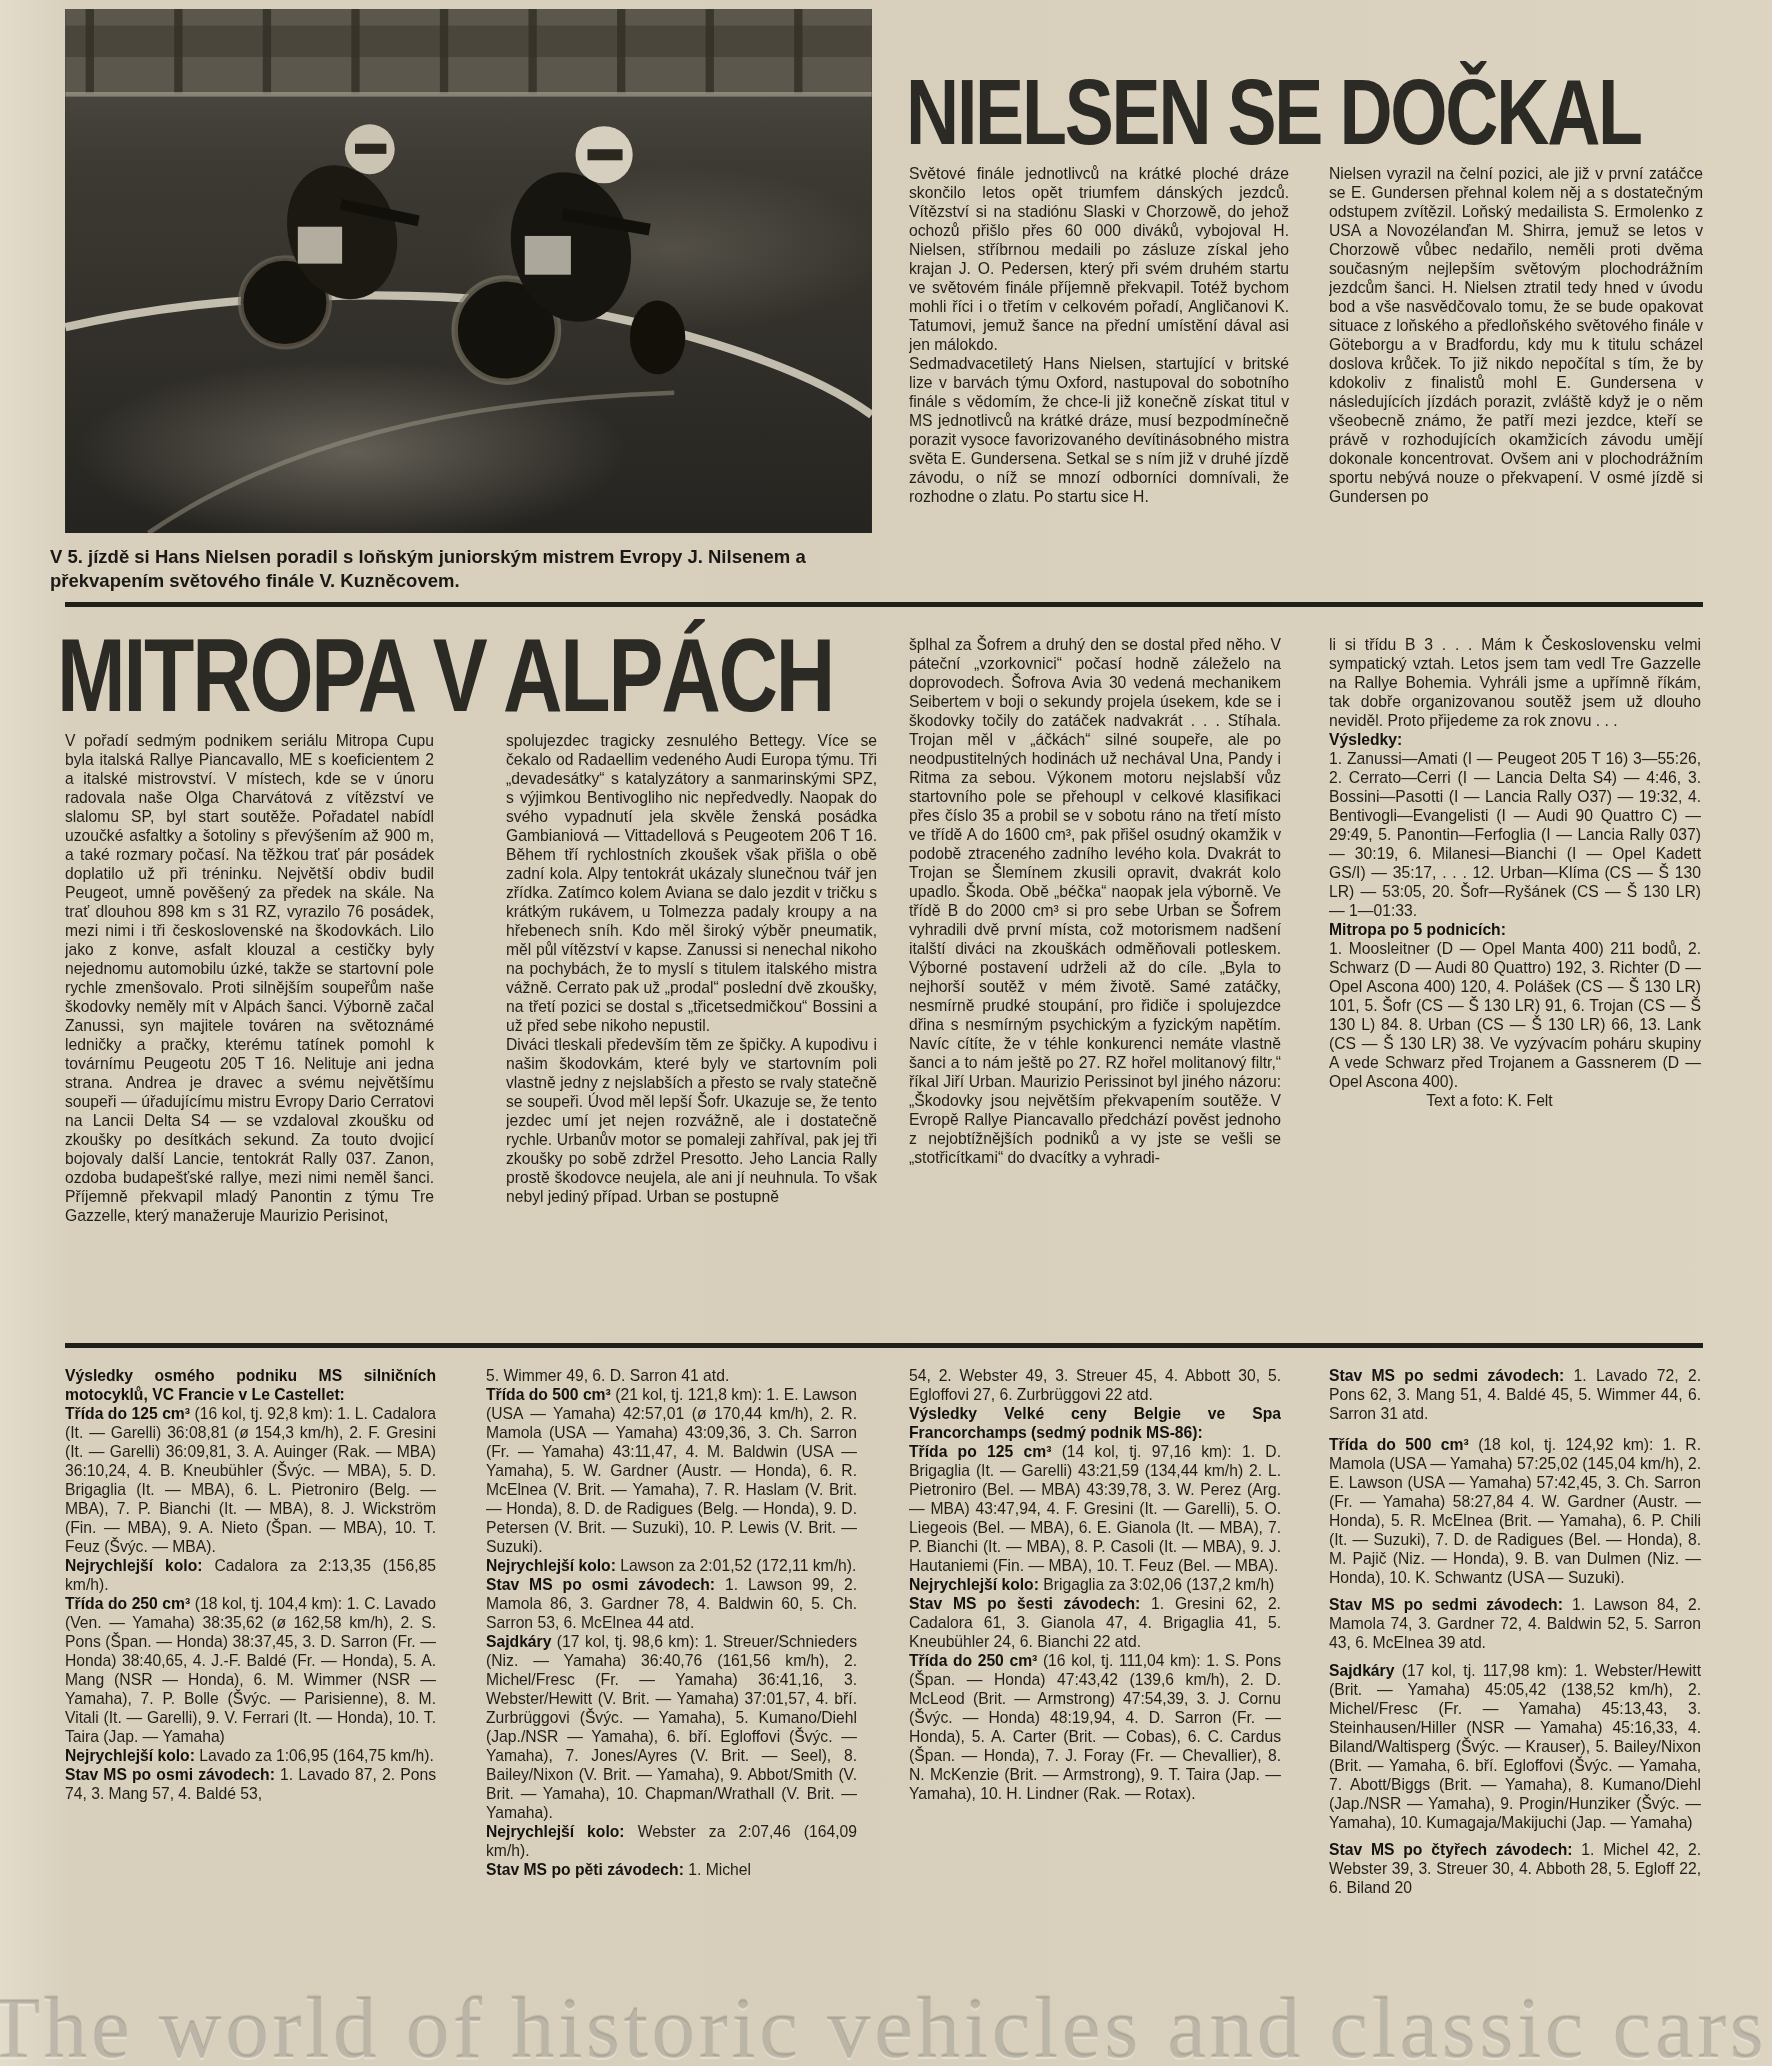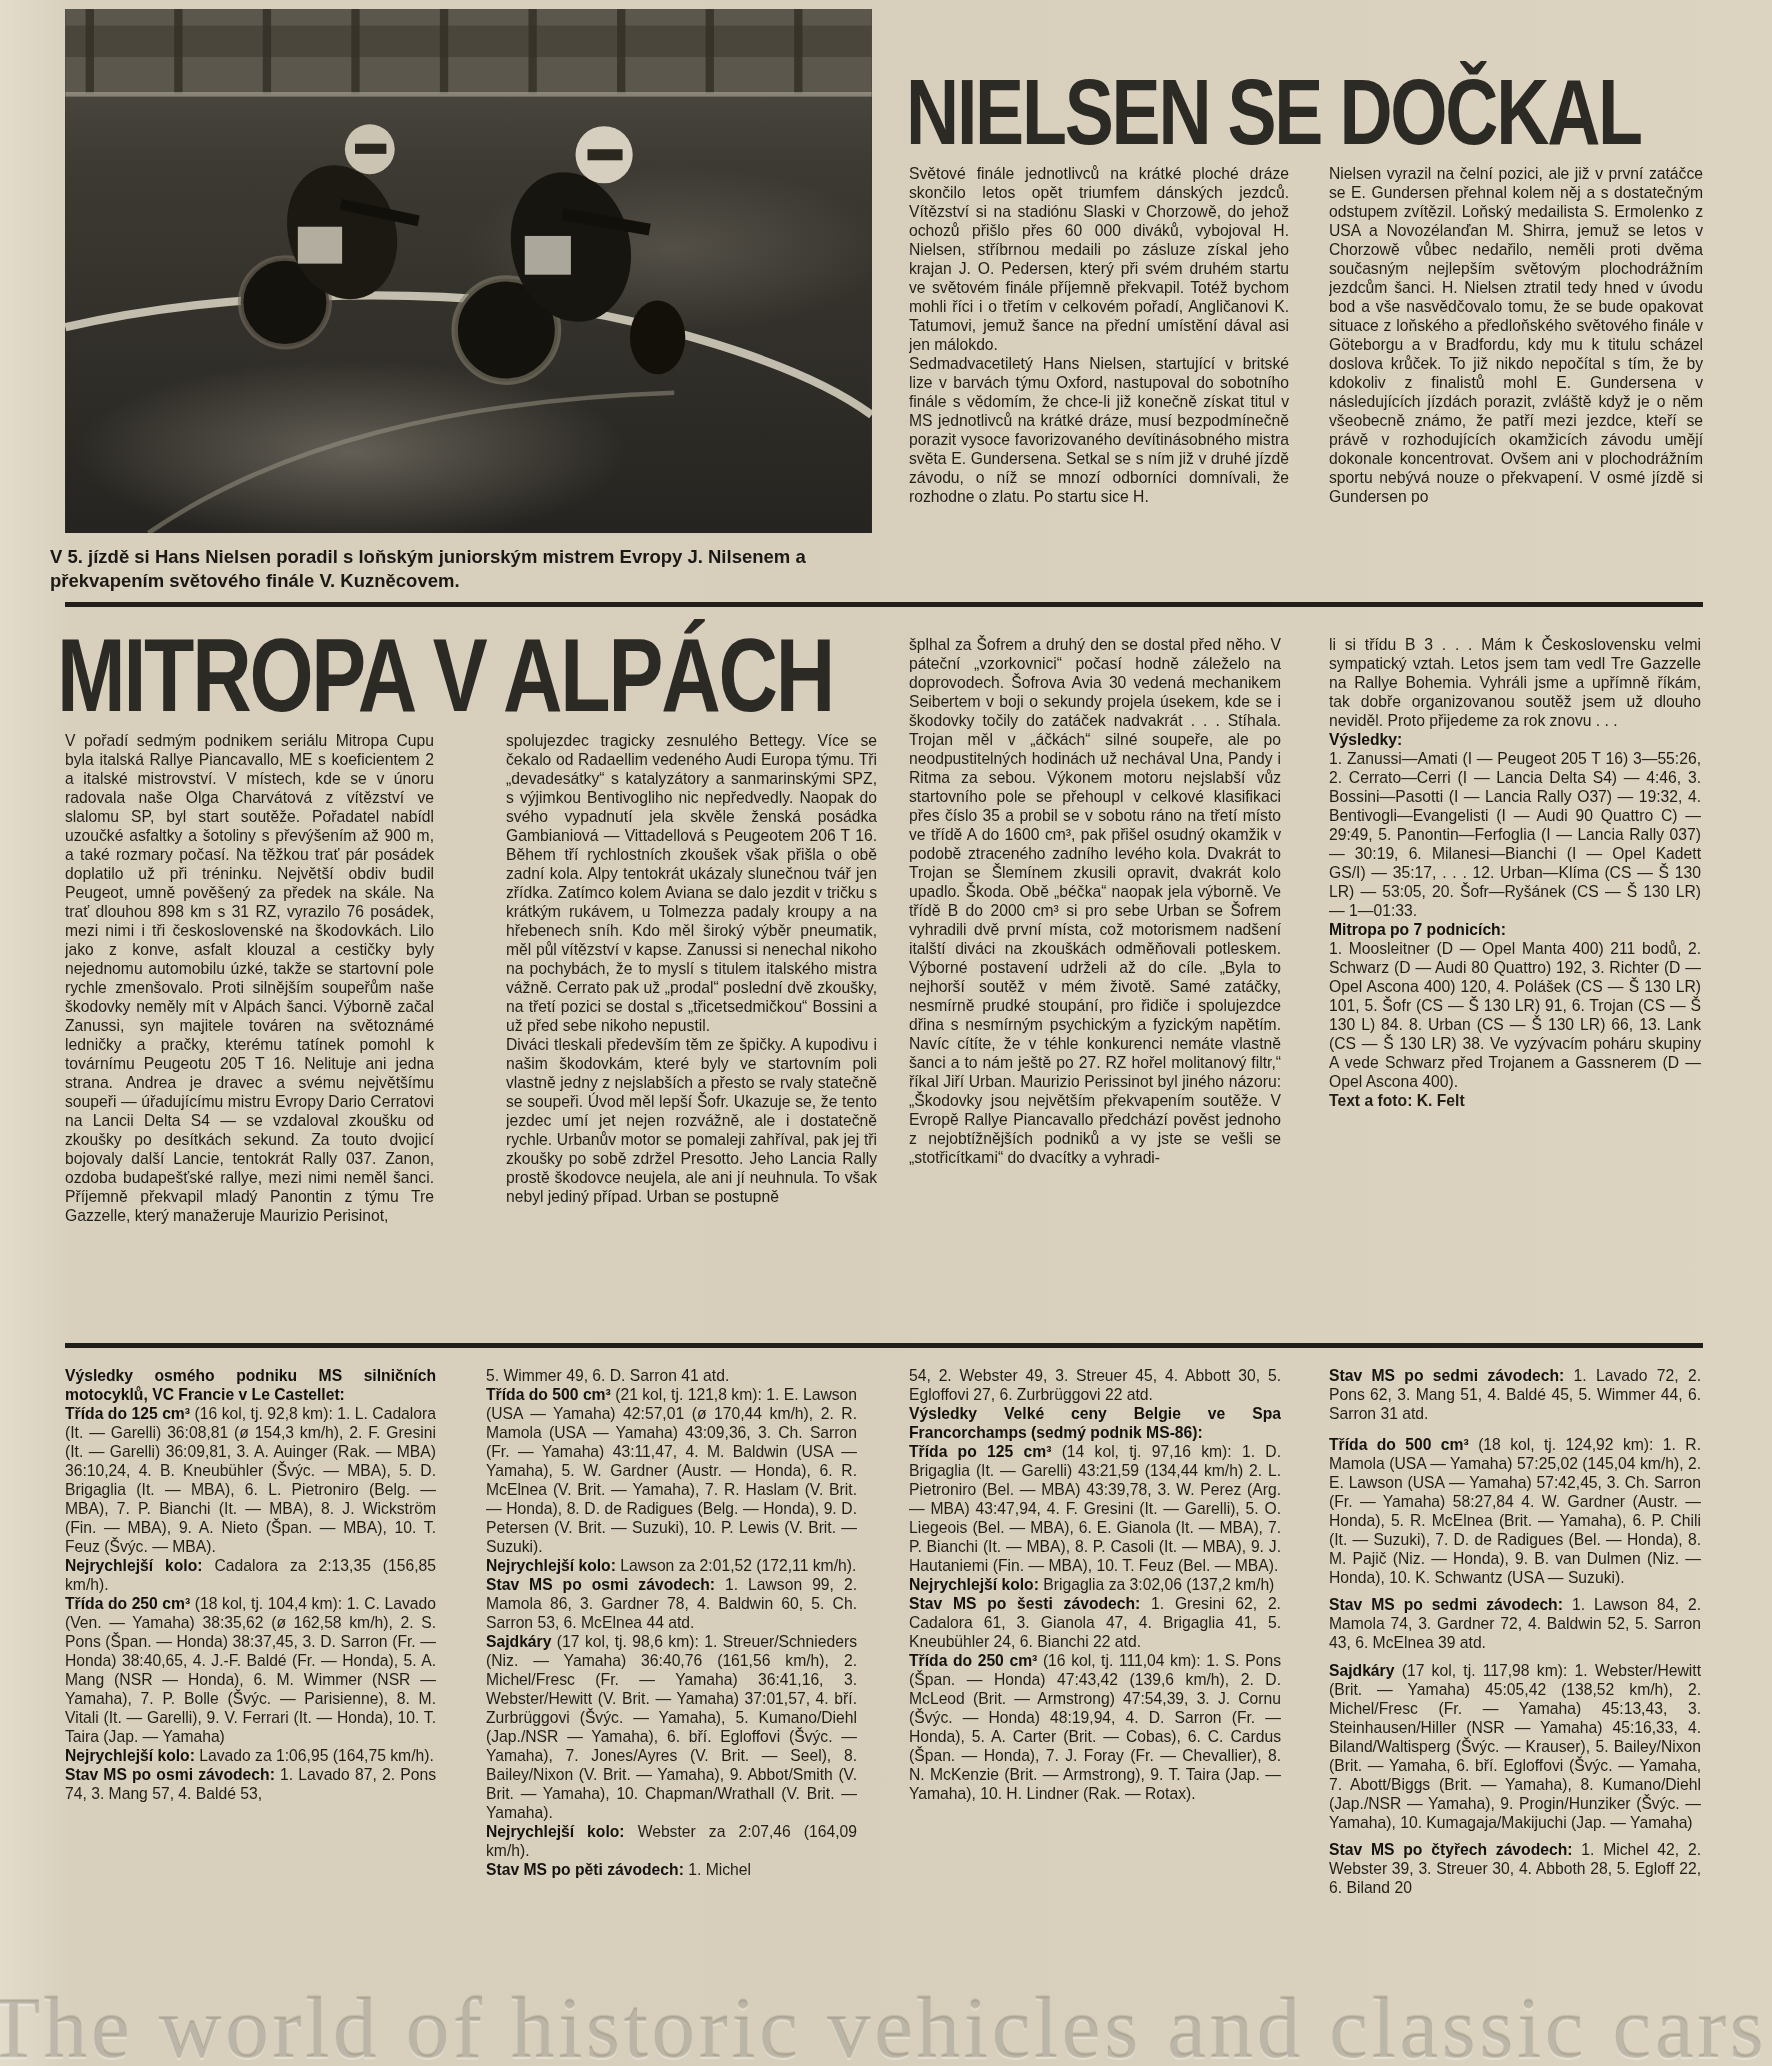--- a/index.html
+++ b/index.html
@@ -14,21 +14,21 @@
     transform:scaleX(.8);transform-origin:0 0;white-space:nowrap;
   }
   .colbody{font-size:15.7px;line-height:19px;text-align:justify;overflow:hidden;}
   .colbody p{margin:0;white-space:pre-line;}
   .caption{font-weight:700;font-size:18.5px;line-height:24px;color:#1b1915;}
   .rule{background:#201f1a;height:4.6px;}
   .blk{margin:0 0 4.6px 0;}
   .blk b,.lead{color:#14120e;}
   .lead{font-weight:700;margin:6.5px 0 0 0;white-space:pre-line;}
   .just{margin:0;white-space:pre-line;}
-  .byline{font-weight:700;text-align:left;padding-right:51px;margin:14.8px 0 0 0;}
+  .byline{font-weight:400;text-align:center;padding-right:51px;margin:14.8px 0 0 0;}
   .photo{background:#35322b;overflow:hidden;}
   .watermark{
     font-family:"Liberation Serif",serif;font-size:87px;letter-spacing:3.7px;
     color:rgba(125,117,99,.26);white-space:nowrap;
     text-shadow:0 1.8px 0.9px rgba(255,255,255,.30), 0 -0.9px 0.9px rgba(80,74,60,.18);
   }
 </style>
 </head>
 <body>
 
@@ -109,21 +109,21 @@
     <p>spolujezdec tragicky zesnulého Bettegy. Více se čekalo od Radaellim vedeného Audi Europa týmu. Tři „devadesátky“ s katalyzátory a sanmarinskými SPZ, s výjimkou Bentivogliho nic nepředvedly. Naopak do svého vypadnutí jela skvěle ženská posádka Gambianiová — Vittadellová s Peugeotem 206 T 16. Během tří rychlostních zkoušek však přišla o obě zadní kola. Alpy tentokrát ukázaly slunečnou tvář jen zřídka. Zatímco kolem Aviana se dalo jezdit v tričku s krátkým rukávem, u Tolmezza padaly kroupy a na hřebenech sníh. Kdo měl široký výběr pneumatik, měl půl vítězství v kapse. Zanussi si nenechal nikoho na pochybách, že to myslí s titulem italského mistra vážně. Cerrato pak už „prodal“ poslední dvě zkoušky, na třetí pozici se dostal s „třicetsedmičkou“ Bossini a už před sebe nikoho nepustil.
 Diváci tleskali především těm ze špičky. A kupodivu i našim škodovkám, které byly ve startovním poli vlastně jedny z nejslabších a přesto se rvaly statečně se soupeři. Úvod měl lepší Šofr. Ukazuje se, že tento jezdec umí jet nejen rozvážně, ale i dostatečně rychle. Urbanův motor se pomaleji zahříval, pak jej tři zkoušky po sobě zdržel Presotto. Jeho Lancia Rally prostě škodovce neujela, ale ani jí neuhnula. To však nebyl jediný případ. Urban se postupně</p>
   </div>
   <div class="abs colbody" style="left:909px;top:635px;width:372px;height:697px;">
     <p>šplhal za Šofrem a druhý den se dostal před něho. V páteční „vzorkovnici“ počasí hodně záleželo na doprovodech. Šofrova Avia 30 vedená mechanikem Seibertem v boji o sekundy projela úsekem, kde se i škodovky točily do zatáček nadvakrát . . . Stíhala. Trojan měl v „áčkách“ silné soupeře, ale po neodpustitelných hodinách už nechával Una, Pandy i Ritma za sebou. Výkonem motoru nejslabší vůz startovního pole se přehoupl v celkové klasifikaci přes číslo 35 a probil se v sobotu ráno na třetí místo ve třídě A do 1600 cm³, pak přišel osudný okamžik v podobě ztraceného zadního levého kola. Dvakrát to Trojan se Šlemínem zkusili opravit, dvakrát kolo upadlo. Škoda. Obě „béčka“ naopak jela výborně. Ve třídě B do 2000 cm³ si pro sebe Urban se Šofrem vyhradili dvě první místa, což motorismem nadšení italští diváci na zkouškách odměňovali potleskem. Výborné postavení udrželi až do cíle. „Byla to nejhorší soutěž v mém životě. Samé zatáčky, nesmírně prudké stoupání, pro řidiče i spolujezdce dřina s nesmírným psychickým a fyzickým napětím. Navíc cítíte, že v téhle konkurenci nemáte vlastně šanci a to nám ještě po 27. RZ hořel molitanový filtr,“ říkal Jiří Urban. Maurizio Perissinot byl jiného názoru: „Škodovky jsou největším překvapením soutěže. V Evropě Rallye Piancavallo předchází pověst jednoho z nejobtížnějších podniků a vy jste se vešli se „stotřicítkami“ do dvacítky a vyhradi-</p>
   </div>
   <div class="abs colbody" style="left:1329px;top:635px;width:372px;height:697px;">
     <p class="just">li si třídu B 3 . . . Mám k Československu velmi sympatický vztah. Letos jsem tam vedl Tre Gazzelle na Rallye Bohemia. Vyhráli jsme a upřímně říkám, tak dobře organizovanou soutěž jsem už dlouho neviděl. Proto přijedeme za rok znovu . . .</p>
     <p class="lead">Výsledky:</p>
     <p class="just">1. Zanussi—Amati (I — Peugeot 205 T 16) 3—55:26, 2. Cerrato—Cerri (I — Lancia Delta S4) — 4:46, 3. Bossini—Pasotti (I — Lancia Rally O37) — 19:32, 4. Bentivogli—Evangelisti (I — Audi 90 Quattro C) — 29:49, 5. Panontin—Ferfoglia (I — Lancia Rally 037) — 30:19, 6. Milanesi—Bianchi (I — Opel Kadett GS/I) — 35:17, . . . 12. Urban—Klíma (CS — Š 130 LR) — 53:05, 20. Šofr—Ryšánek (CS — Š 130 LR) — 1—01:33.</p>
-    <p class="lead">Mitropa po 7 podnicích:</p>
+    <p class="lead">Mitropa po 5 podnicích:</p>
     <p class="just">1. Moosleitner (D — Opel Manta 400) 211 bodů, 2. Schwarz (D — Audi 80 Quattro) 192, 3. Richter (D — Opel Ascona 400) 120, 4. Polášek (CS — Š 130 LR) 101, 5. Šofr (CS — Š 130 LR) 91, 6. Trojan (CS — Š 130 L) 84. 8. Urban (CS — Š 130 LR) 66, 13. Lank (CS — Š 130 LR) 38. Ve vyzývacím poháru skupiny A vede Schwarz před Trojanem a Gassnerem (D — Opel Ascona 400).</p>
     <p class="byline">Text a foto: K. Felt</p>
   </div>
 
   <div class="abs rule" style="left:65px;top:1343px;width:1638px;"></div>
 
   <div class="abs colbody" style="left:65px;top:1366px;width:371px;height:701px;">
     <p class="blk"><b>Výsledky osmého podniku MS silničních motocyklů, VC Francie v Le Castellet:</b><span></span></p>
     <p class="blk"><b>Třída do 125 cm³</b><span> (16 kol, tj. 92,8 km): 1. L. Cadalora (It. — Garelli) 36:08,81 (ø 154,3 km/h), 2. F. Gresini (It. — Garelli) 36:09,81, 3. A. Auinger (Rak. — MBA) 36:10,24, 4. B. Kneubühler (Švýc. — MBA), 5. D. Brigaglia (It. — MBA), 6. L. Pietroniro (Belg. — MBA), 7. P. Bianchi (It. — MBA), 8. J. Wickström (Fin. — MBA), 9. A. Nieto (Špan. — MBA), 10. T. Feuz (Švýc. — MBA).</span></p>
     <p class="blk"><b>Nejrychlejší kolo:</b><span> Cadalora za 2:13,35 (156,85 km/h).</span></p>

